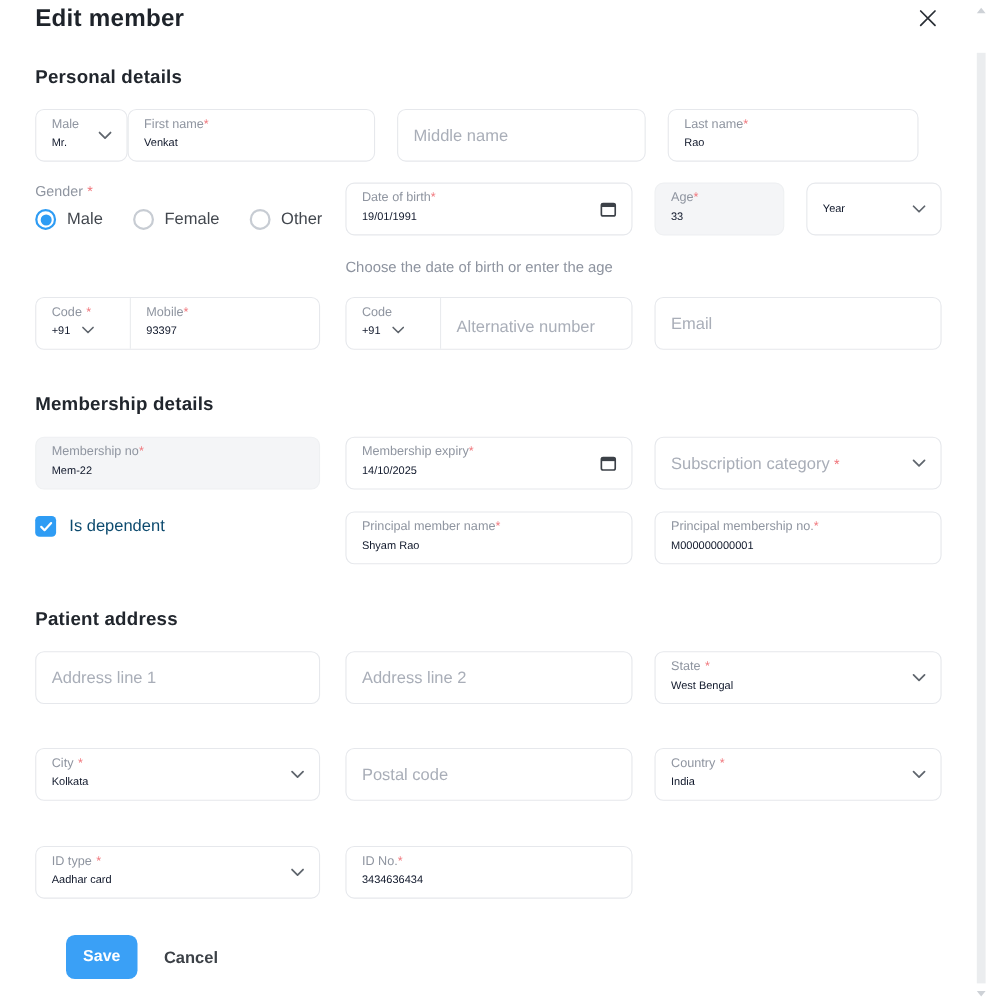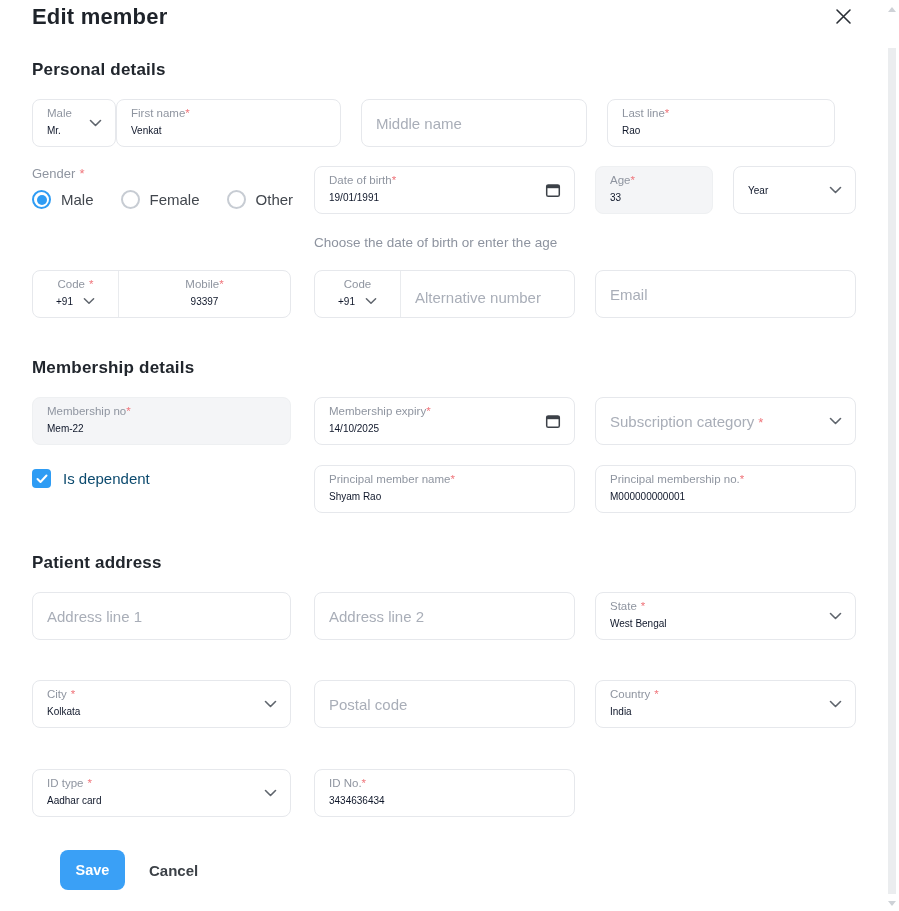--- a/index.html
+++ b/index.html
@@ -82,21 +82,21 @@
   .w-email { width:261px; margin-left:20px; }
   .col1 { width:259px; }
   .col2 { width:261px; margin-left:23px; }
   .col3 { width:261px; margin-left:20px; }
   .part-code { width:85px; }
   .part-rest { flex:1; }
   .hint-indent { margin-left:282px; }
 
   .row-1 { margin-top:0; }
   .row-gender { margin-top:19px; }
-  .row-phone { margin-top:0;text-align:center; }
+  .row-phone { margin-top:0; }
   .row-mem1 { margin-top:0; }
   .row-mem2 { margin-top:20px; }
   .row-addr1 { margin-top:0; }
   .row-addr2 { margin-top:40px; }
   .row-addr3 { margin-top:41px; }
 
   
   .actions { display:flex; align-items:center; margin-top:33px;margin-left:28px; }
   .save-btn { width:65px; height:40px; background:#3aa0f6; border:none; border-radius:8px; color:#fff; font-size:14.5px; font-weight:700; font-family:"Liberation Sans", sans-serif; cursor:pointer; }
   .cancel-btn { background:none; border:none; font-size:15px; font-weight:700; color:#3c4147; font-family:"Liberation Sans", sans-serif; margin-left:24px; cursor:pointer; }
@@ -133,21 +133,21 @@
           </svg></span>
     </div>
     <div class="field w-first">
       <span class="lbl"><span>First name</span><span class="req">*</span></span>
       <span class="val">Venkat</span>
     </div>
     <div class="field center w-middle">
       <span class="ph">Middle name</span>
     </div>
     <div class="field w-last">
-      <span class="lbl"><span>Last line</span><span class="req">*</span></span>
+      <span class="lbl"><span>Last name</span><span class="req">*</span></span>
       <span class="val">Rao</span>
     </div>
   </div>
 
   <div class="row row-gender">
     <div class="gender-block">
       <div class="gender-label"><span>Gender</span><span class="req big gap">*</span></div>
       <div class="radios">
         <span class="radio-opt">
           <span class="radio on"></span>

